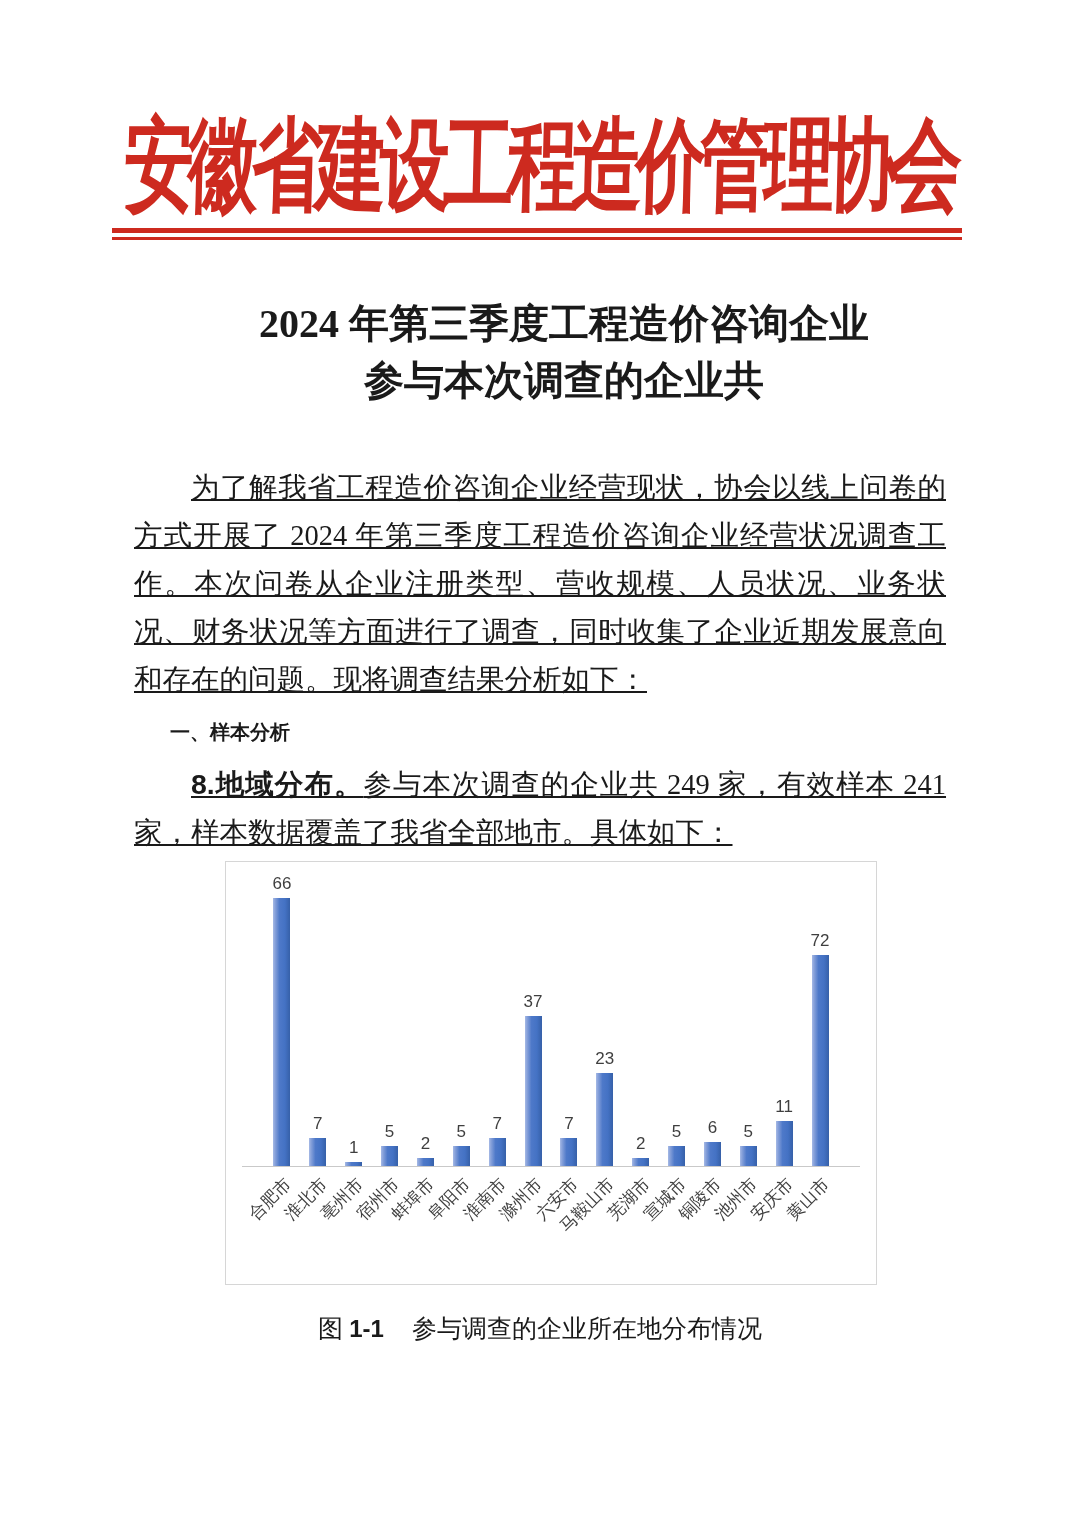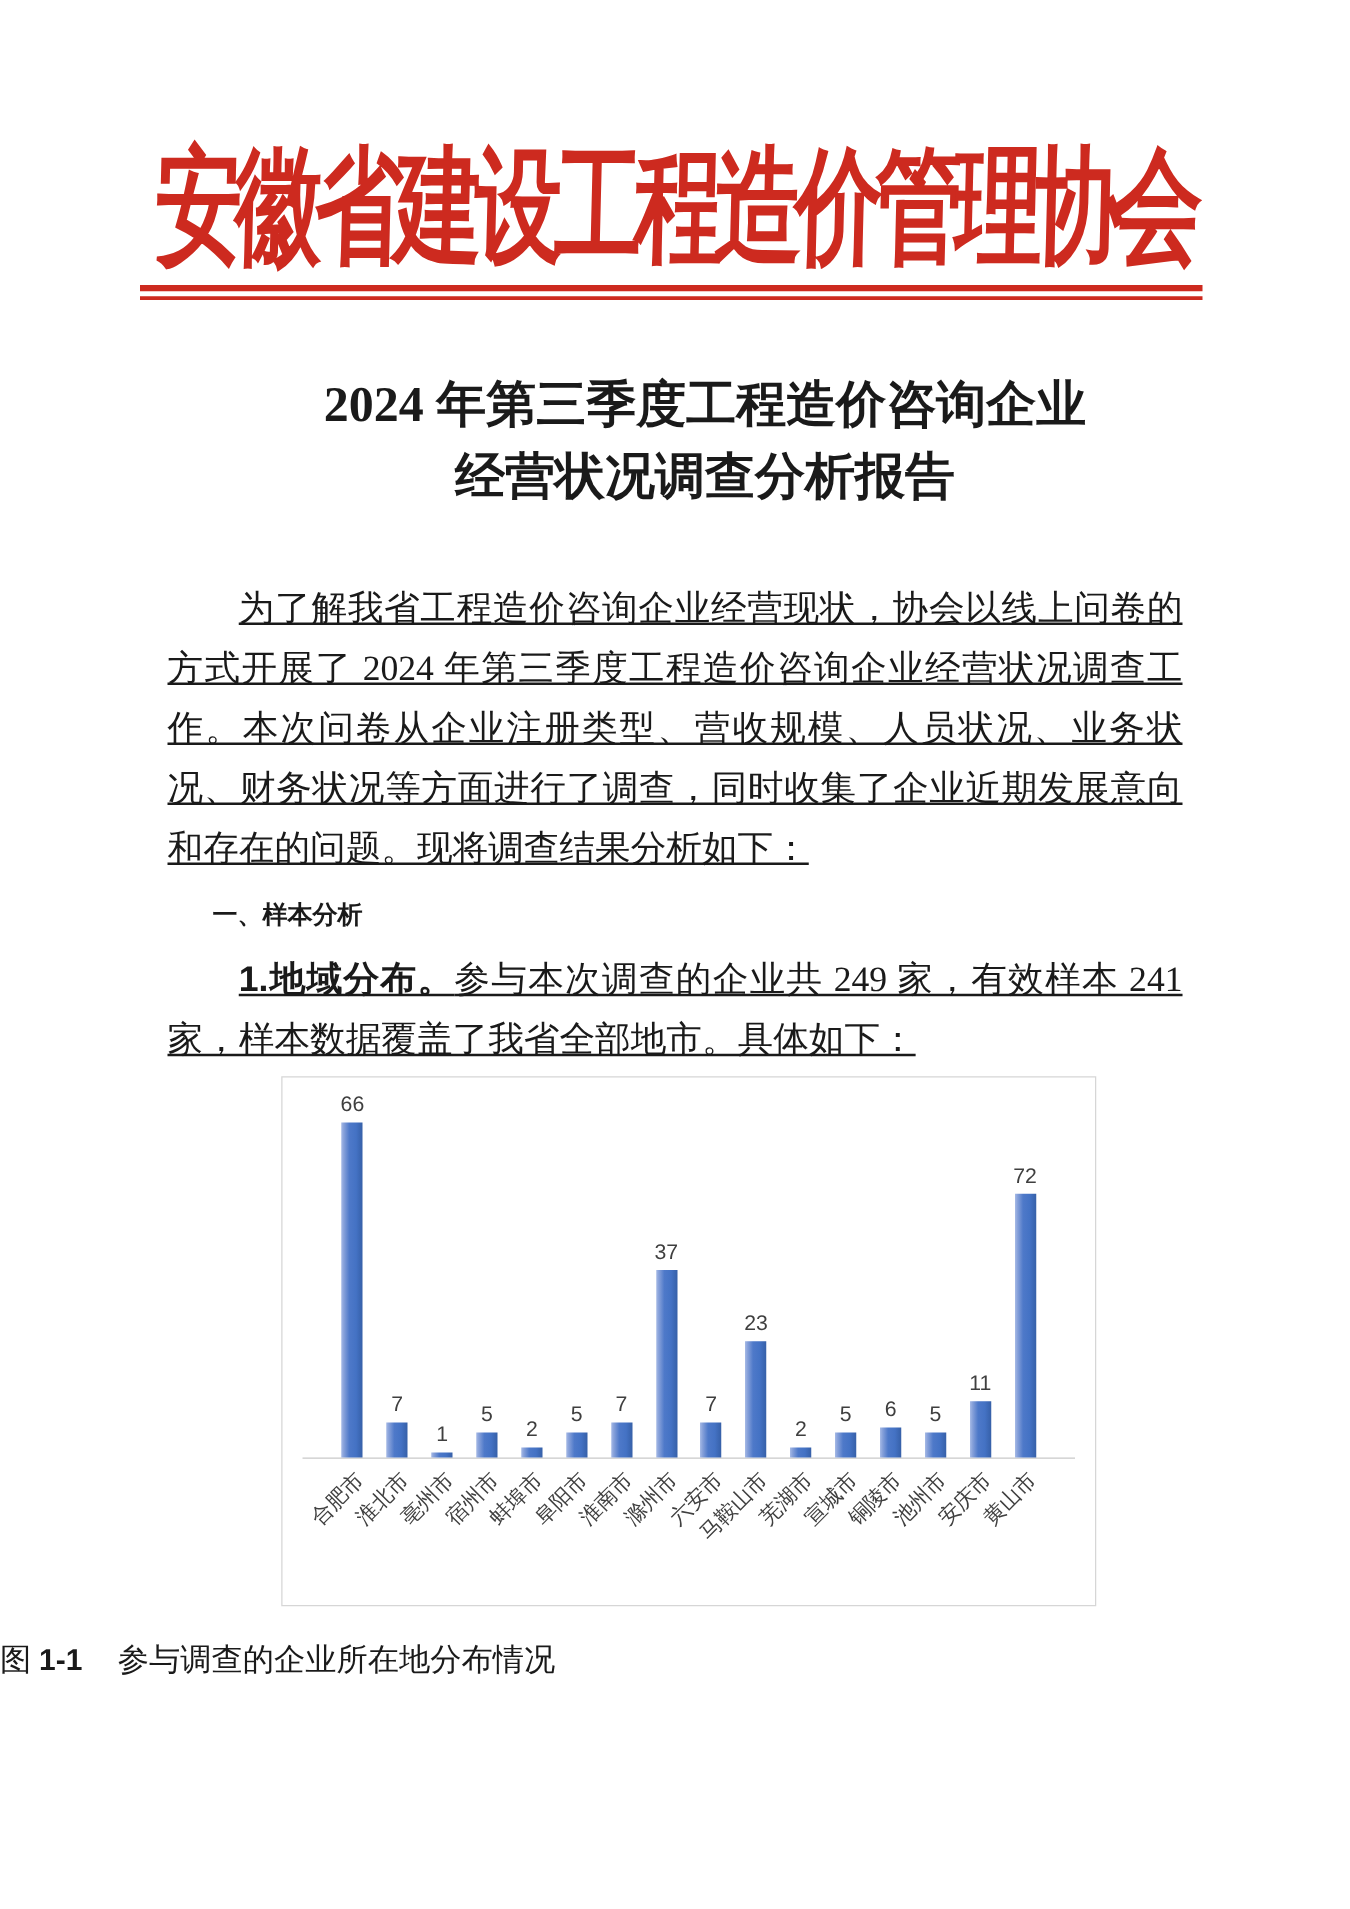--- a/index.html
+++ b/index.html
@@ -53,44 +53,44 @@
     transform:rotate(-45deg);transform-origin:top right;
     white-space:nowrap;font-size:17px;color:#404040;line-height:18px;
   }
   .legend{display:flex;justify-content:center;align-items:center;gap:9px;margin-top:2px;height:20px;}
   .legend-swatch{
     width:13px;height:13px;display:inline-block;
     background:linear-gradient(90deg,#87a1da 0%,#4472c4 60%,#3660a8 100%);
   }
   .legend-label{font-size:18px;color:#333333;}
   
-  .caption{margin:26px 0 0 0;font-size:25px;color:#1a1a1a;line-height:36px;}
+  .caption{margin:26px 0 0 0;text-align:center;font-size:25px;color:#1a1a1a;line-height:36px;}
   .cap-num{font-family:"Liberation Sans","DejaVu Sans",sans-serif;font-weight:bold;font-size:24px;}
   .cap-text{margin-left:22px;}
 </style>
 </head>
 <body>
 
 <div class="page">
 
   <header class="letterhead">
     <div class="org-name">安徽省建设工程造价管理协会</div>
   </header>
   <div class="rule-thick"></div>
   <div class="rule-thin"></div>
 
   <h1 class="doc-title">
     <span class="title-line">2024 年第三季度工程造价咨询企业</span>
-    <span class="title-line">经营状况调查分析报告</span>
+    <span class="title-line">参与本次调查的企业共</span>
   </h1>
 
   <div class="body-text">
     <p class="para">为了解我省工程造价咨询企业经营现状，协会以线上问卷的方式开展了 2024 年第三季度工程造价咨询企业经营状况调查工作。本次问卷从企业注册类型、营收规模、人员状况、业务状况、财务状况等方面进行了调查，同时收集了企业近期发展意向和存在的问题。现将调查结果分析如下：</p>
     <p class="section-heading">一、样本分析</p>
-    <p class="para"><span class="lead">1.地域分布。</span><span>参与本次调查的企业共 249 家，有效样本 241 家，样本数据覆盖了我省全部地市。具体如下：</span></p>
+    <p class="para"><span class="lead">8.地域分布。</span><span>参与本次调查的企业共 249 家，有效样本 241 家，样本数据覆盖了我省全部地市。具体如下：</span></p>
   </div>
 
   <figure class="chart-figure">
     <div class="chart-box">
       <div class="plot" id="plot">
           <div class="col">
             <div class="bar-value">66</div>
             <div class="bar" style="height: 268px;"></div>
           </div>
           <div class="col">

